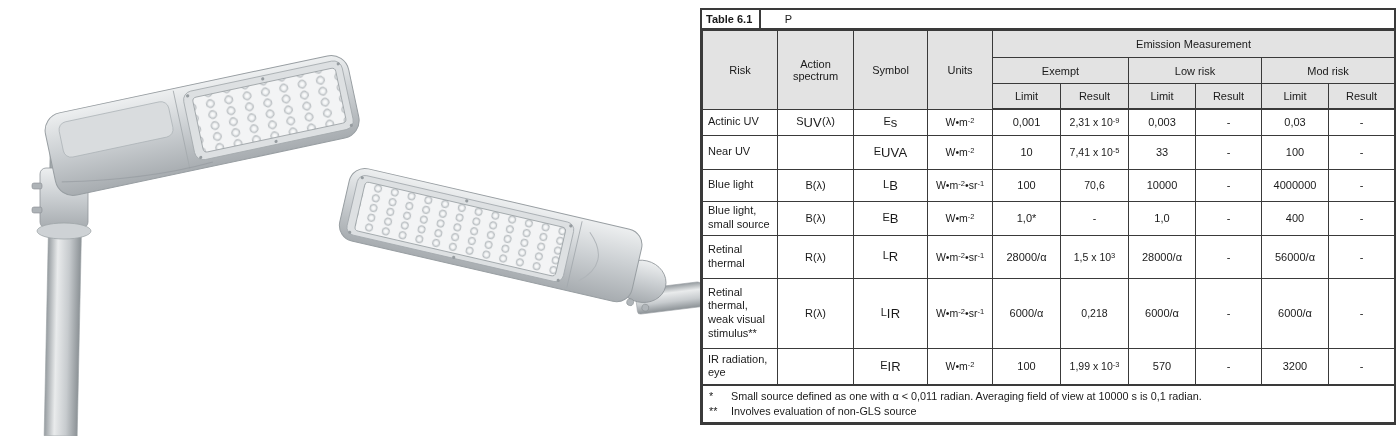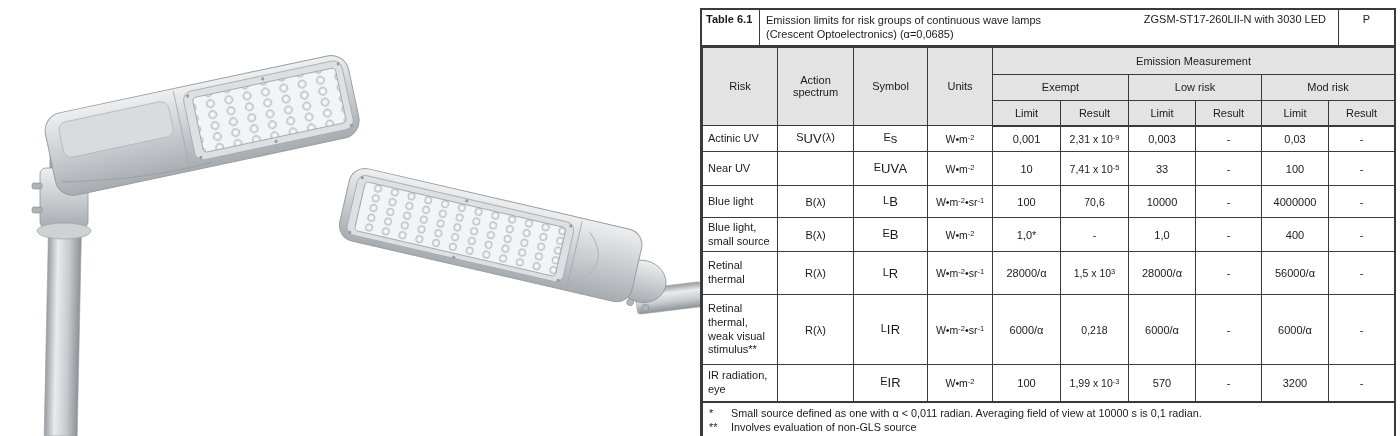--- a/index.html
+++ b/index.html
@@ -125,27 +125,20 @@
           <circle cx="459" cy="265" r="1.6" fill="#969ca0"></circle>
             <circle cx="566" cy="264" r="1.6" fill="#969ca0"></circle>
         </g>
       </g>
     </svg>
   </div>
 
   <div class="report">
     <div class="title-bar">
       <div class="t-label">Table 6.1</div>
-      <div class="t-main">
-        <div class="t-desc">
-          <div>Emission limits for risk groups of continuous wave lamps</div>
-          <div>(Crescent Optoelectronics) (α=0,0685)</div>
-        </div>
-        <div class="t-model">ZGSM-ST17-260LII-N with 3030 LED</div>
-      </div>
       <div class="t-flag">P</div>
     </div>
 
     <table>
       <colgroup>
         <col class="c1">
           <col class="c2">
           <col class="c3">
           <col class="c4">
           <col class="c5">

